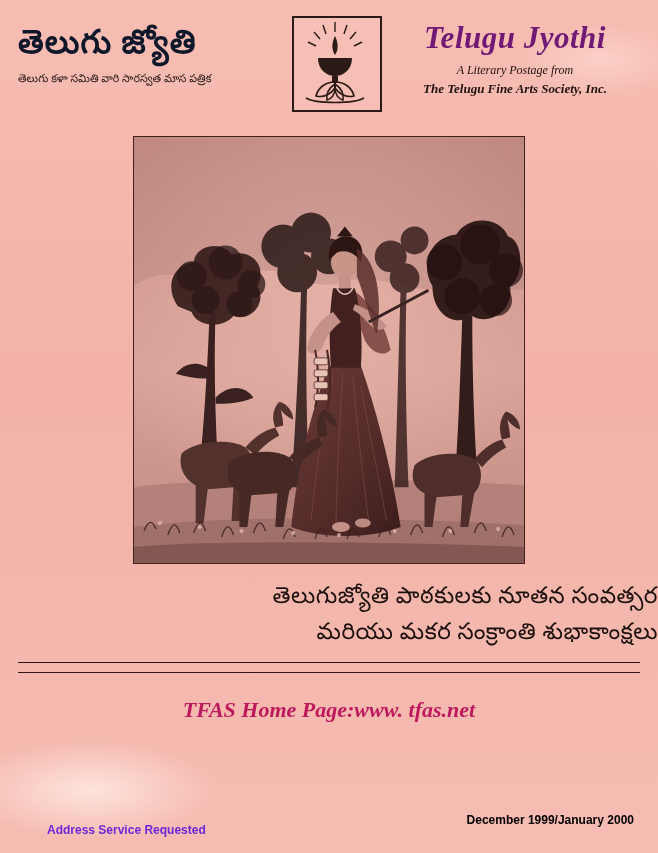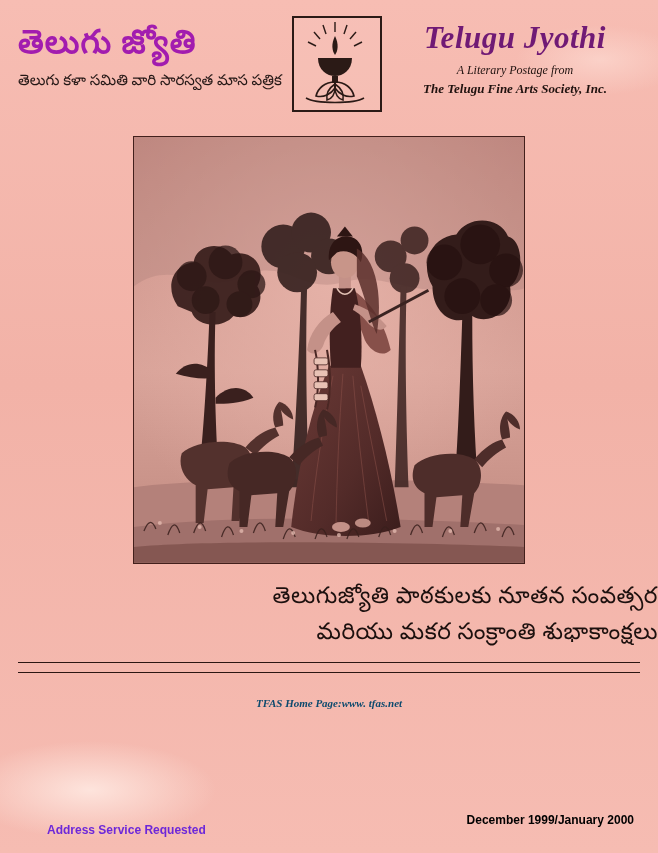--- a/index.html
+++ b/index.html
@@ -44,28 +44,28 @@
     justify-content: space-between;
   }
   .masthead-left {
     width: 265px;
     padding-top: 14px;
   }
   .telugu-title {
     font-family: "Liberation Serif", serif;
     font-size: 33px;
     font-weight: bold;
-    color: #a21caf;
+    color: #0f172a;
     letter-spacing: 1px;
     line-height: 1.1;
     white-space: nowrap;
   }
   .telugu-subtitle {
     font-family: "Liberation Serif", serif;
-    font-size: 15px;
+    font-size: 11px;
     color: #241715;
     margin-top: 12px;
     white-space: nowrap;
   }
 
   .logo-box {
     width: 86px;
     height: 92px;
     border: 2px solid #2b1a16;
     margin-top: 6px;
@@ -146,22 +146,22 @@
 
   .homepage {
     position: absolute;
     left: 0;
     right: 0;
     top: 697px;
     text-align: center;
     font-family: "Liberation Serif", serif;
     font-style: italic;
     font-weight: bold;
-    font-size: 11px;
-    color: #0c4a6e;
+    font-size: 22px;
+    color: #be185d;
   }
 
   .permit-block {
     position: absolute;
     right: 24px;
     top: 698px;
     text-align: right;
     font-size: 11px;
     line-height: 1.85;
     color: #1b100e;

